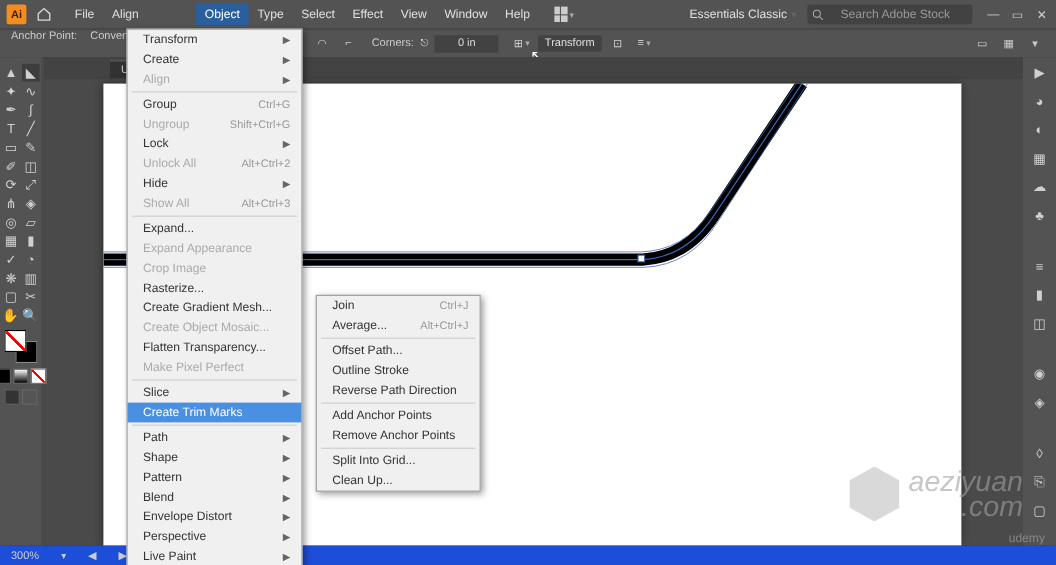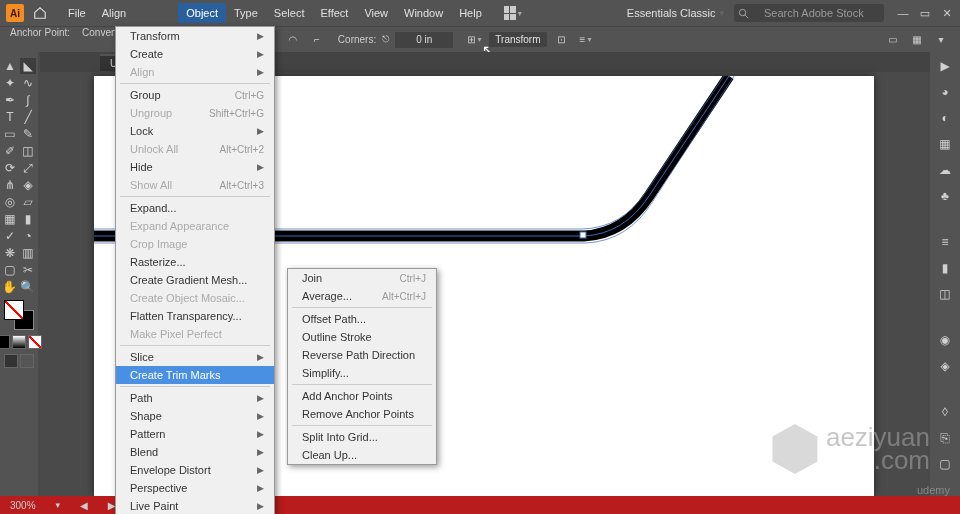--- a/index.html
+++ b/index.html
@@ -44,37 +44,37 @@
     .mini-sw { width:14px; height:14px; border:1px solid #666;}
 
     .canvas { flex:1; background:#4a4a4a; display:flex; justify-content:center; padding-top: 4px;}
     .artboard { width: 780px; height: 420px; background: #fff; position: relative; box-shadow: 0 0 8px rgba(0,0,0,.5);}
     .stroke-path { position:absolute; top:0; left:0; width:100%; height:100%; }
 
     .right-col { width: 30px; background: #535353; display:flex; flex-direction:column; align-items:center; padding-top:6px; gap:10px; }
     .right-col .sep { height: 10px;}
 
     
-    .statusbar { position:absolute; bottom:0; left:0; right:0; height:18px; background:#b91c1c; display:flex; align-items:center; padding: 2px 10px; gap:20px; font-size:10px; color:#ccc;}
+    .statusbar { position:absolute; bottom:0; left:0; right:0; height:18px; background:#1d4ed8; display:flex; align-items:center; padding: 2px 10px; gap:20px; font-size:10px; color:#ccc;}
 
     
     .menu-panel { position:absolute; background:#f0f0f0; color:#333; border:1px solid #999; box-shadow: 2px 2px 6px rgba(0,0,0,.4); font-size: 11px; }
     .menu-object { top: 26px; left: 115px; width: 160px; }
     .menu-path { top: 268px; left: 275px; width: 150px; margin-left: 12px; }
     .menu-row { display:flex; justify-content:space-between; align-items:center; padding: 2px 10px 2px 14px; height: 18px;}
     .menu-row.highlighted { background:#4a90e2; color:#fff;}
     .menu-row.disabled { color:#aaa;}
     .menu-sep { height:1px; background:#ccc; margin: 2px 4px;}
     .sub-arrow { font-size:9px; color:#666;}
     .shortcut { color:#999; font-size:10px;}
 
     
     .watermark { position:absolute; right: 30px; bottom: 40px; color: rgba(160,160,160,.6); font-size: 26px; display:flex; align-items:center; gap:6px; pointer-events:none;}
     .watermark .logo-hex { width: 50px; height: 50px; background: rgba(128,128,128,.3); clip-path: polygon(50% 0, 95% 25%, 95% 75%, 50% 100%, 5% 75%, 5% 25%);}
-    .watermark .txt { line-height: .9; }
+    .watermark .txt { line-height: .9; font-style: italic; }
     .udemy { position:absolute; right:10px; bottom:18px; color:#888; font-size:11px;}
     .chev::after{content:'▾'; font-size:8px; margin-left:2px; color:#aaa;}
     .panel-grid { width:14px;height:14px;display:grid;grid-template-columns:1fr 1fr;grid-template-rows:1fr 1fr;gap:1px;}
     .panel-grid > div{background:#ccc;}
   </style>
 </head>
 <body>
 
 <div class="menubar">
   <div class="ai-logo">Ai</div>
@@ -385,23 +385,20 @@
     <div class="menu-sep"></div>
     <div class="menu-row">
       <span>Offset Path...</span>
     </div>
     <div class="menu-row">
       <span>Outline Stroke</span>
     </div>
     <div class="menu-row">
       <span>Reverse Path Direction</span>
     </div>
-    <div class="menu-row">
-      <span>Simplify...</span>
-    </div>
     <div class="menu-sep"></div>
     <div class="menu-row">
       <span>Add Anchor Points</span>
     </div>
     <div class="menu-row">
       <span>Remove Anchor Points</span>
     </div>
     <div class="menu-sep"></div>
     <div class="menu-row">
       <span>Split Into Grid...</span>

